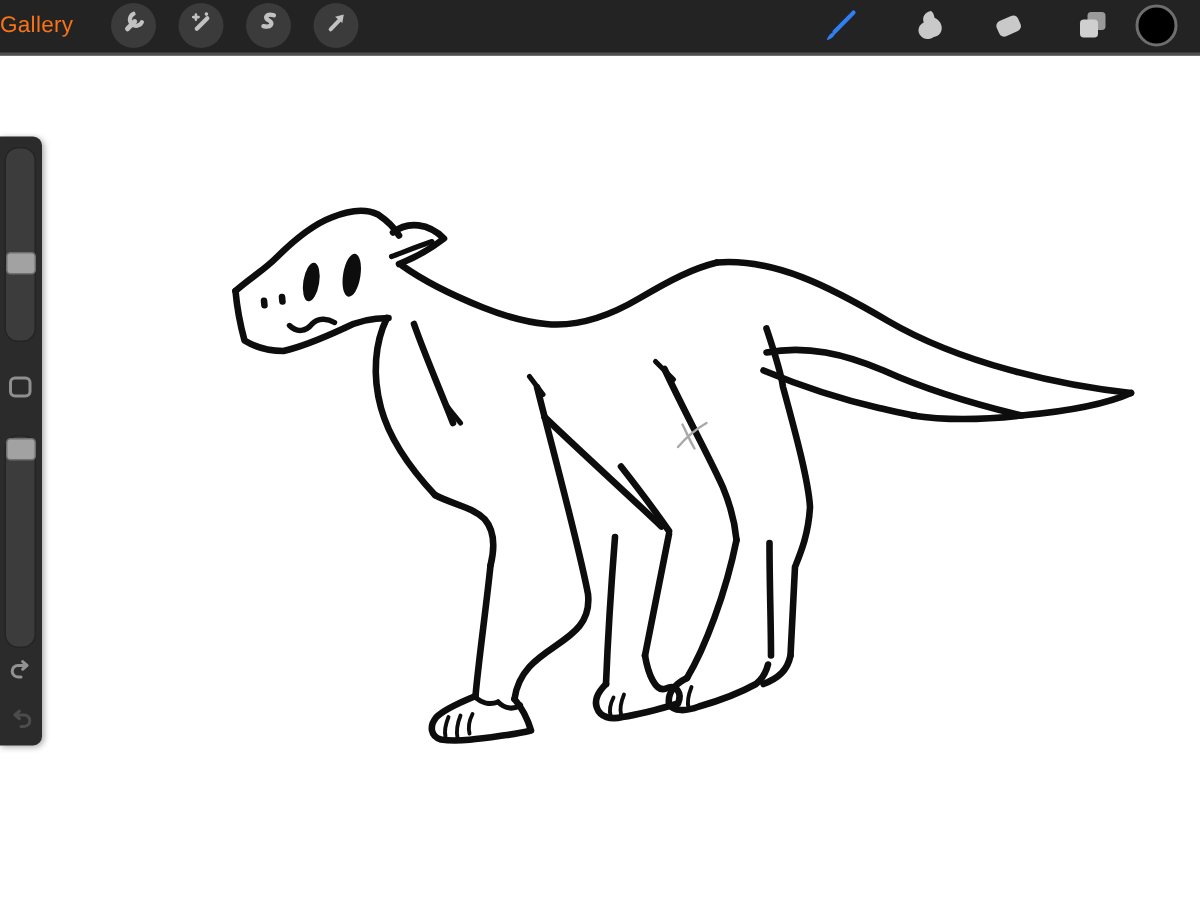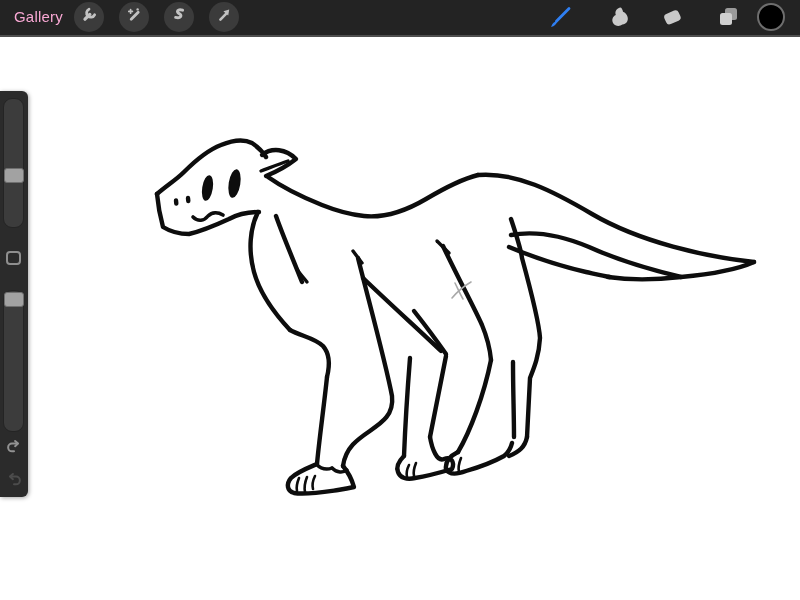--- a/index.html
+++ b/index.html
@@ -10,22 +10,22 @@
   }
   
   #canvas-area{position:absolute;left:0;top:0;width:800px;height:600px;background:#fff;}
   #artwork{position:absolute;left:0;top:0;}
   
   #topbar{
     position:absolute;left:0;top:0;width:800px;height:35px;
     background:#232323;border-bottom:2px solid #4e4e4e;z-index:10;
   }
   #gallery-label{
-    position:absolute;left:14px;top:0;height:35px;line-height:34px;
-    color:#f9a8d4;font-size:15px;letter-spacing:.2px;cursor:default;
+    position:absolute;left:0;top:0;height:35px;line-height:34px;
+    color:#f97316;font-size:15px;letter-spacing:.2px;cursor:default;
   }
   .tool-circle{
     position:absolute;top:2px;width:30px;height:30px;border-radius:50%;
     background:#3b3b3b;display:flex;align-items:center;justify-content:center;
   }
   .tc-1{left:74px}.tc-2{left:119px}.tc-3{left:164px}.tc-4{left:209px}
   .right-icon{position:absolute;top:1px;width:32px;height:32px;}
   .ri-paint{left:544px}.ri-smudge{left:601px}.ri-erase{left:656px}.ri-layers{left:712px}
   #color-swatch{
     position:absolute;left:757px;top:3px;width:28px;height:28px;border-radius:50%;

